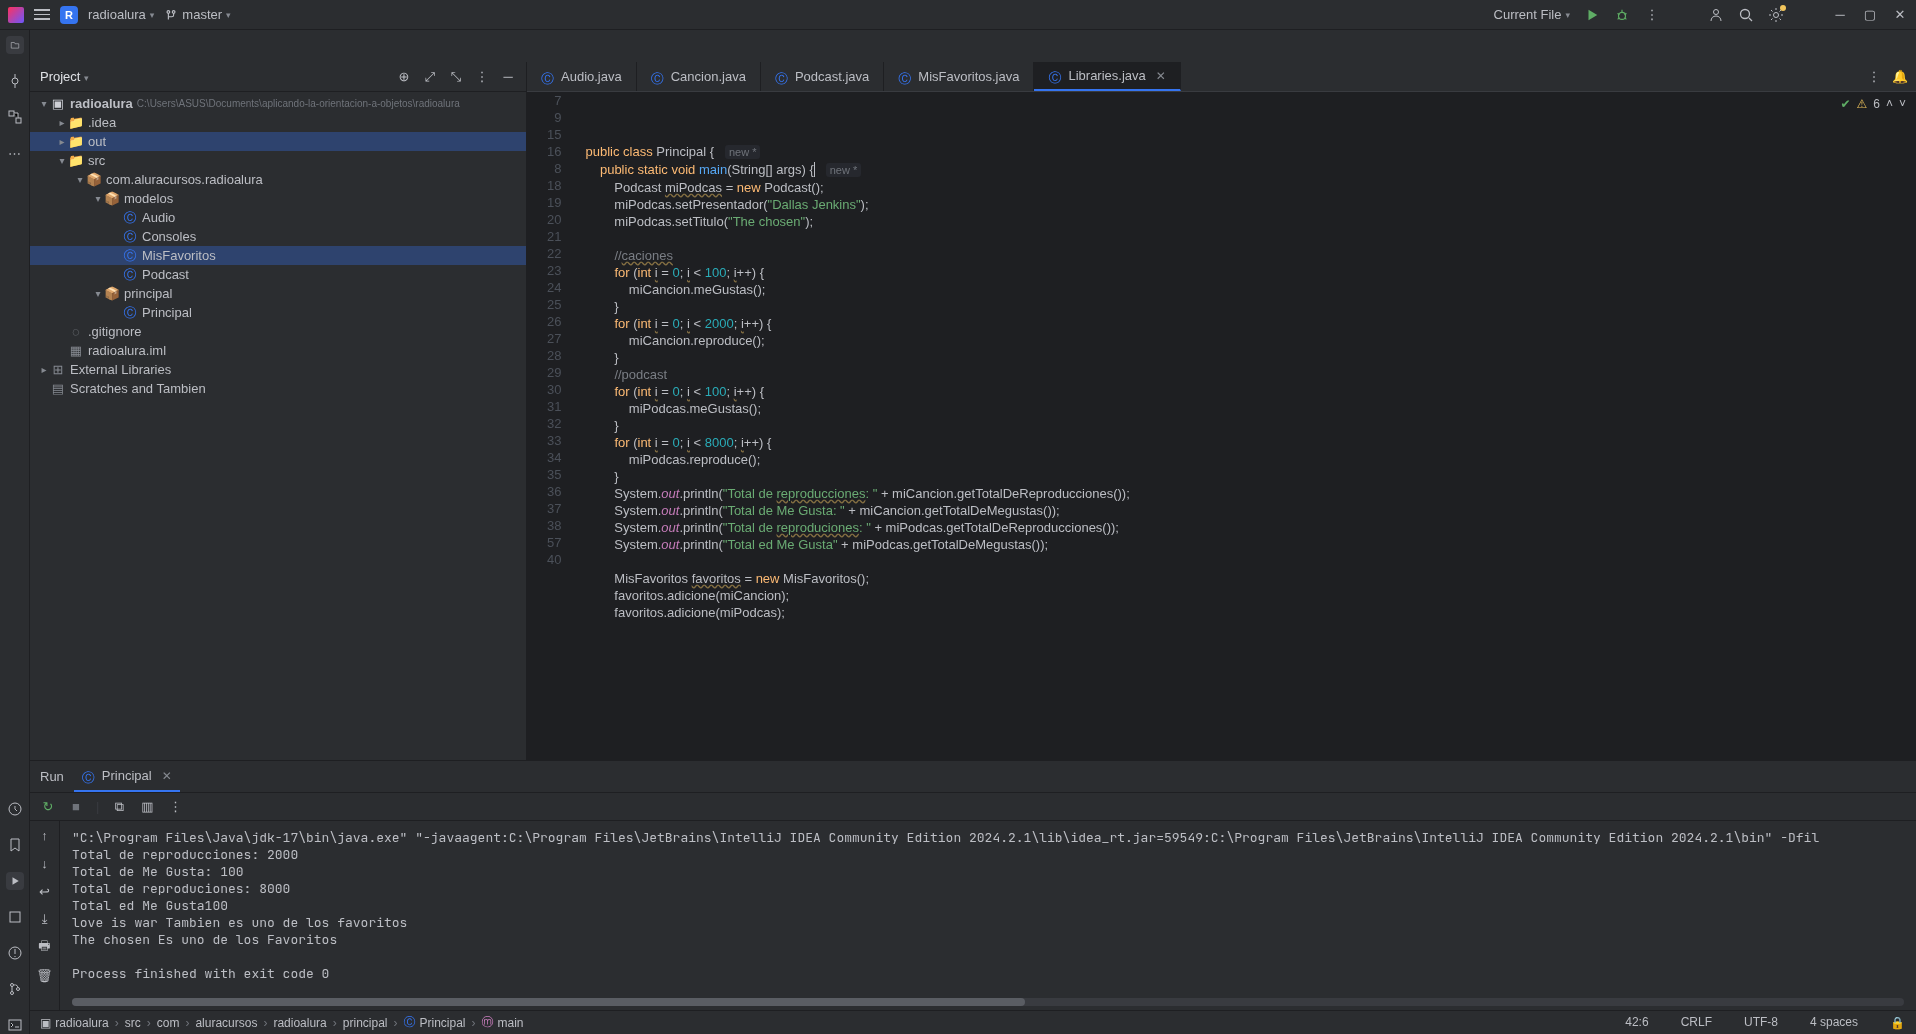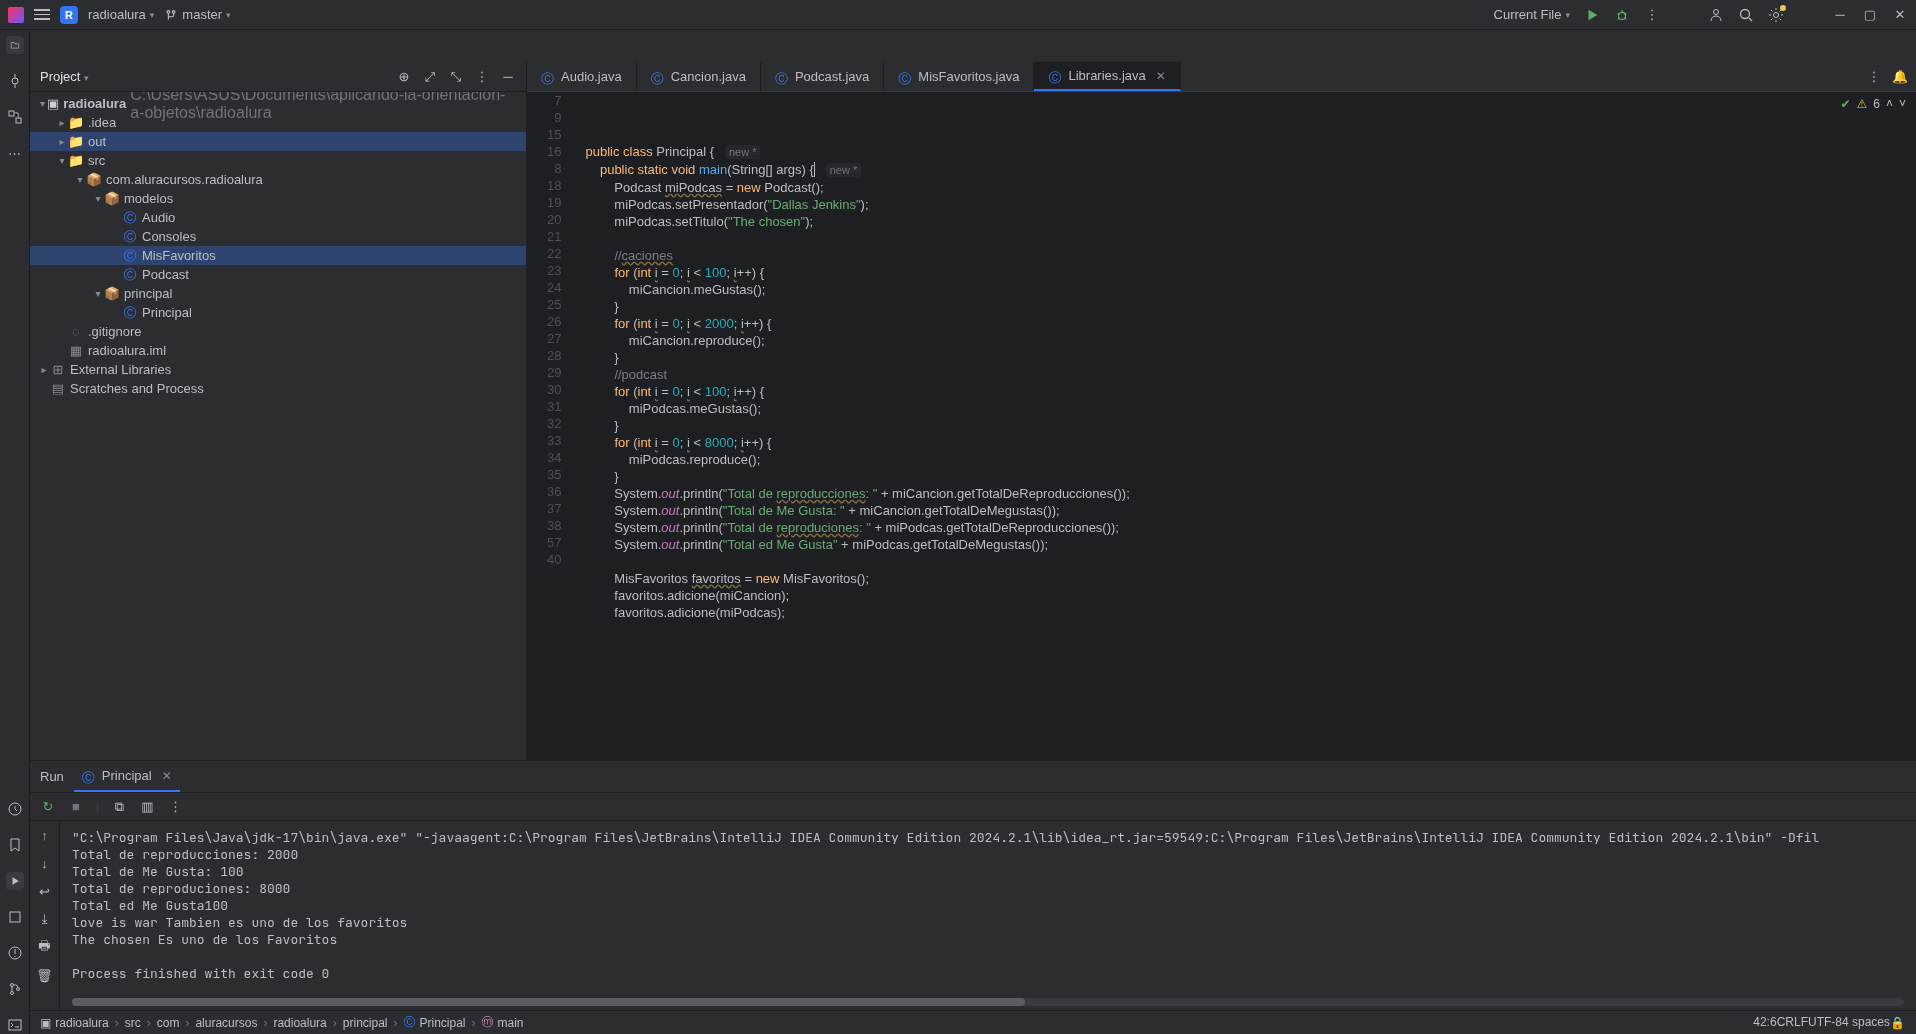--- a/index.html
+++ b/index.html
@@ -34,21 +34,21 @@
 .pp-title{font-weight:500;color:#dfe1e5;}
 .pp-header-icons{margin-left:auto;display:flex;gap:10px;}
 .tree{flex:1;overflow:auto;padding:2px 0;}
 .tree-row{display:flex;align-items:center;height:19px;padding-right:8px;cursor:pointer;}
 .tree-row.sel{background:#2e436e;}
 .tw-arrow{width:12px;font-size:10px;color:#868a91;display:inline-block;text-align:center;}
 .tw-icon{width:16px;height:16px;display:inline-flex;align-items:center;justify-content:center;margin-right:4px;}
 .folder-ic{color:#ced0d6;}
 .class-ic{color:#3574f0;}
 .file-ic{color:#868a91;}
-.muted{color:#6f737a;font-size:16px;margin-left:4px;}
+.muted{color:#6f737a;font-size:10px;margin-left:4px;}
 
 .editor-area{flex:1;display:flex;flex-direction:column;background:#1e1f22;overflow:hidden;}
 .tabs{height:30px;display:flex;align-items:stretch;border-bottom:1px solid #393b40;background:#2b2d30;}
 .tab{display:flex;align-items:center;padding:0 14px;gap:6px;color:#bcbec4;font-size:13px;border-right:1px solid #1e1f22;}
 .tab.active{background:#1e1f22;border-bottom:2px solid #3574f0;}
 .tab-ic{color:#3574f0;width:14px;height:14px;}
 .tab-close{color:#868a91;font-size:12px;margin-left:4px;}
 .tabs-end{margin-left:auto;display:flex;align-items:center;gap:10px;padding-right:8px;}
 
 .code-wrap{flex:1;display:flex;overflow:auto;font-family:'JetBrains Mono','Consolas',monospace;font-size:13px;line-height:17px;}
@@ -74,21 +74,21 @@
 .run-body{flex:1;display:flex;overflow:hidden;}
 .run-toolbar{width:30px;display:flex;flex-direction:column;align-items:center;padding-top:6px;gap:12px;border-right:1px solid #1e1f22;}
 .run-toolbar2{height:28px;display:flex;align-items:center;gap:12px;padding-left:10px;border-bottom:1px solid #1e1f22;}
 .console{flex:1;font-family:'JetBrains Mono','Consolas',monospace;font-size:13px;line-height:17px;padding:8px 12px;overflow:auto;white-space:pre;}
 .console-scroll{height:8px;background:#393b40;border-radius:4px;position:relative;margin:0 12px 4px;}
 .console-thumb{position:absolute;left:0;width:52%;height:100%;background:#5a5d63;border-radius:4px;}
 
 .navbar{height:24px;background:#2b2d30;border-top:1px solid #1e1f22;display:flex;align-items:center;padding:0 10px;gap:6px;font-size:12px;}
 .crumb{display:flex;align-items:center;gap:4px;color:#bcbec4;}
 .crumb-sep{color:#6f737a;}
-.navbar-right{margin-left:auto;display:flex;gap:0;}
+.navbar-right{margin-left:auto;display:flex;gap:32px;}
 
 svg{display:block;}
 </style>
 </head>
 <body>
 
 <div class="app">
   <div class="titlebar">
     <div class="titlebar-left">
       <div class="logo-sq"></div>
@@ -304,21 +304,21 @@
                 <span>radioalura.iml</span>
               </div>
             <div class="tree-row" style="padding-left:8px">
                 <span class="tw-arrow">▸</span>
                 <span class="tw-icon file-ic">⊞</span>
                 <span>External Libraries</span>
               </div>
             <div class="tree-row" style="padding-left:8px">
                 <span class="tw-arrow"></span>
                 <span class="tw-icon file-ic">▤</span>
-                <span>Scratches and Process</span>
+                <span>Scratches and Tambien</span>
               </div>
           </div>
         </div>
 
         <div class="editor-area">
           <div class="tabs">
             <div class="tab">
                 <span class="tab-ic">Ⓒ</span>
                 <span>Audio.java</span>
               </div>

